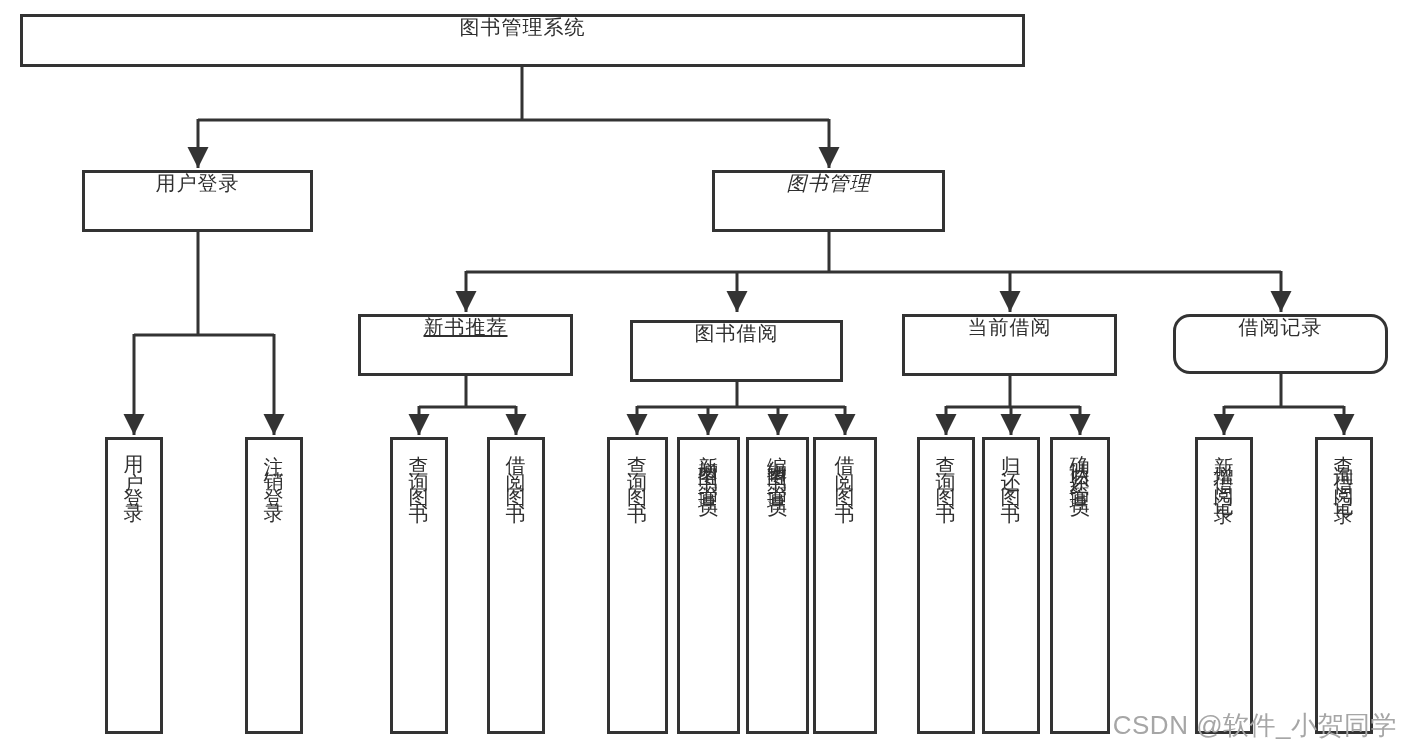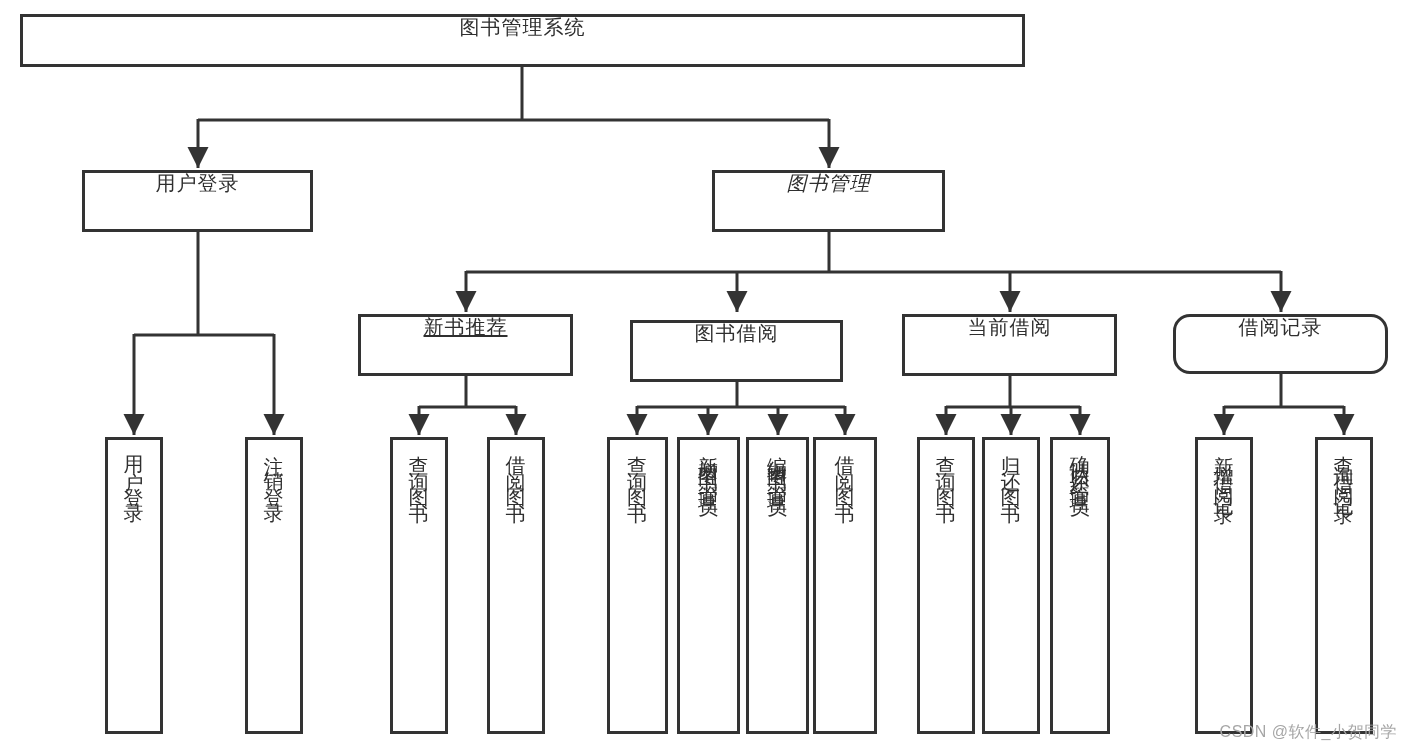--- a/index.html
+++ b/index.html
@@ -26,21 +26,21 @@
   .vtext{
     writing-mode:vertical-rl;
     text-orientation:mixed;
     white-space:nowrap;
     letter-spacing:14px;
   }
   .watermark{
     position:absolute;
     right:8px;bottom:4px;
     color:#a6a6a6;
-    font-size:16px;
+    font-size:26px;
     letter-spacing:0.5px;
   }
 </style>
 </head>
 <body>
 
 <div id="stage">
 
   <svg id="wires" viewBox="0 0 1405 747" xmlns="http://www.w3.org/2000/svg">
     <defs>

